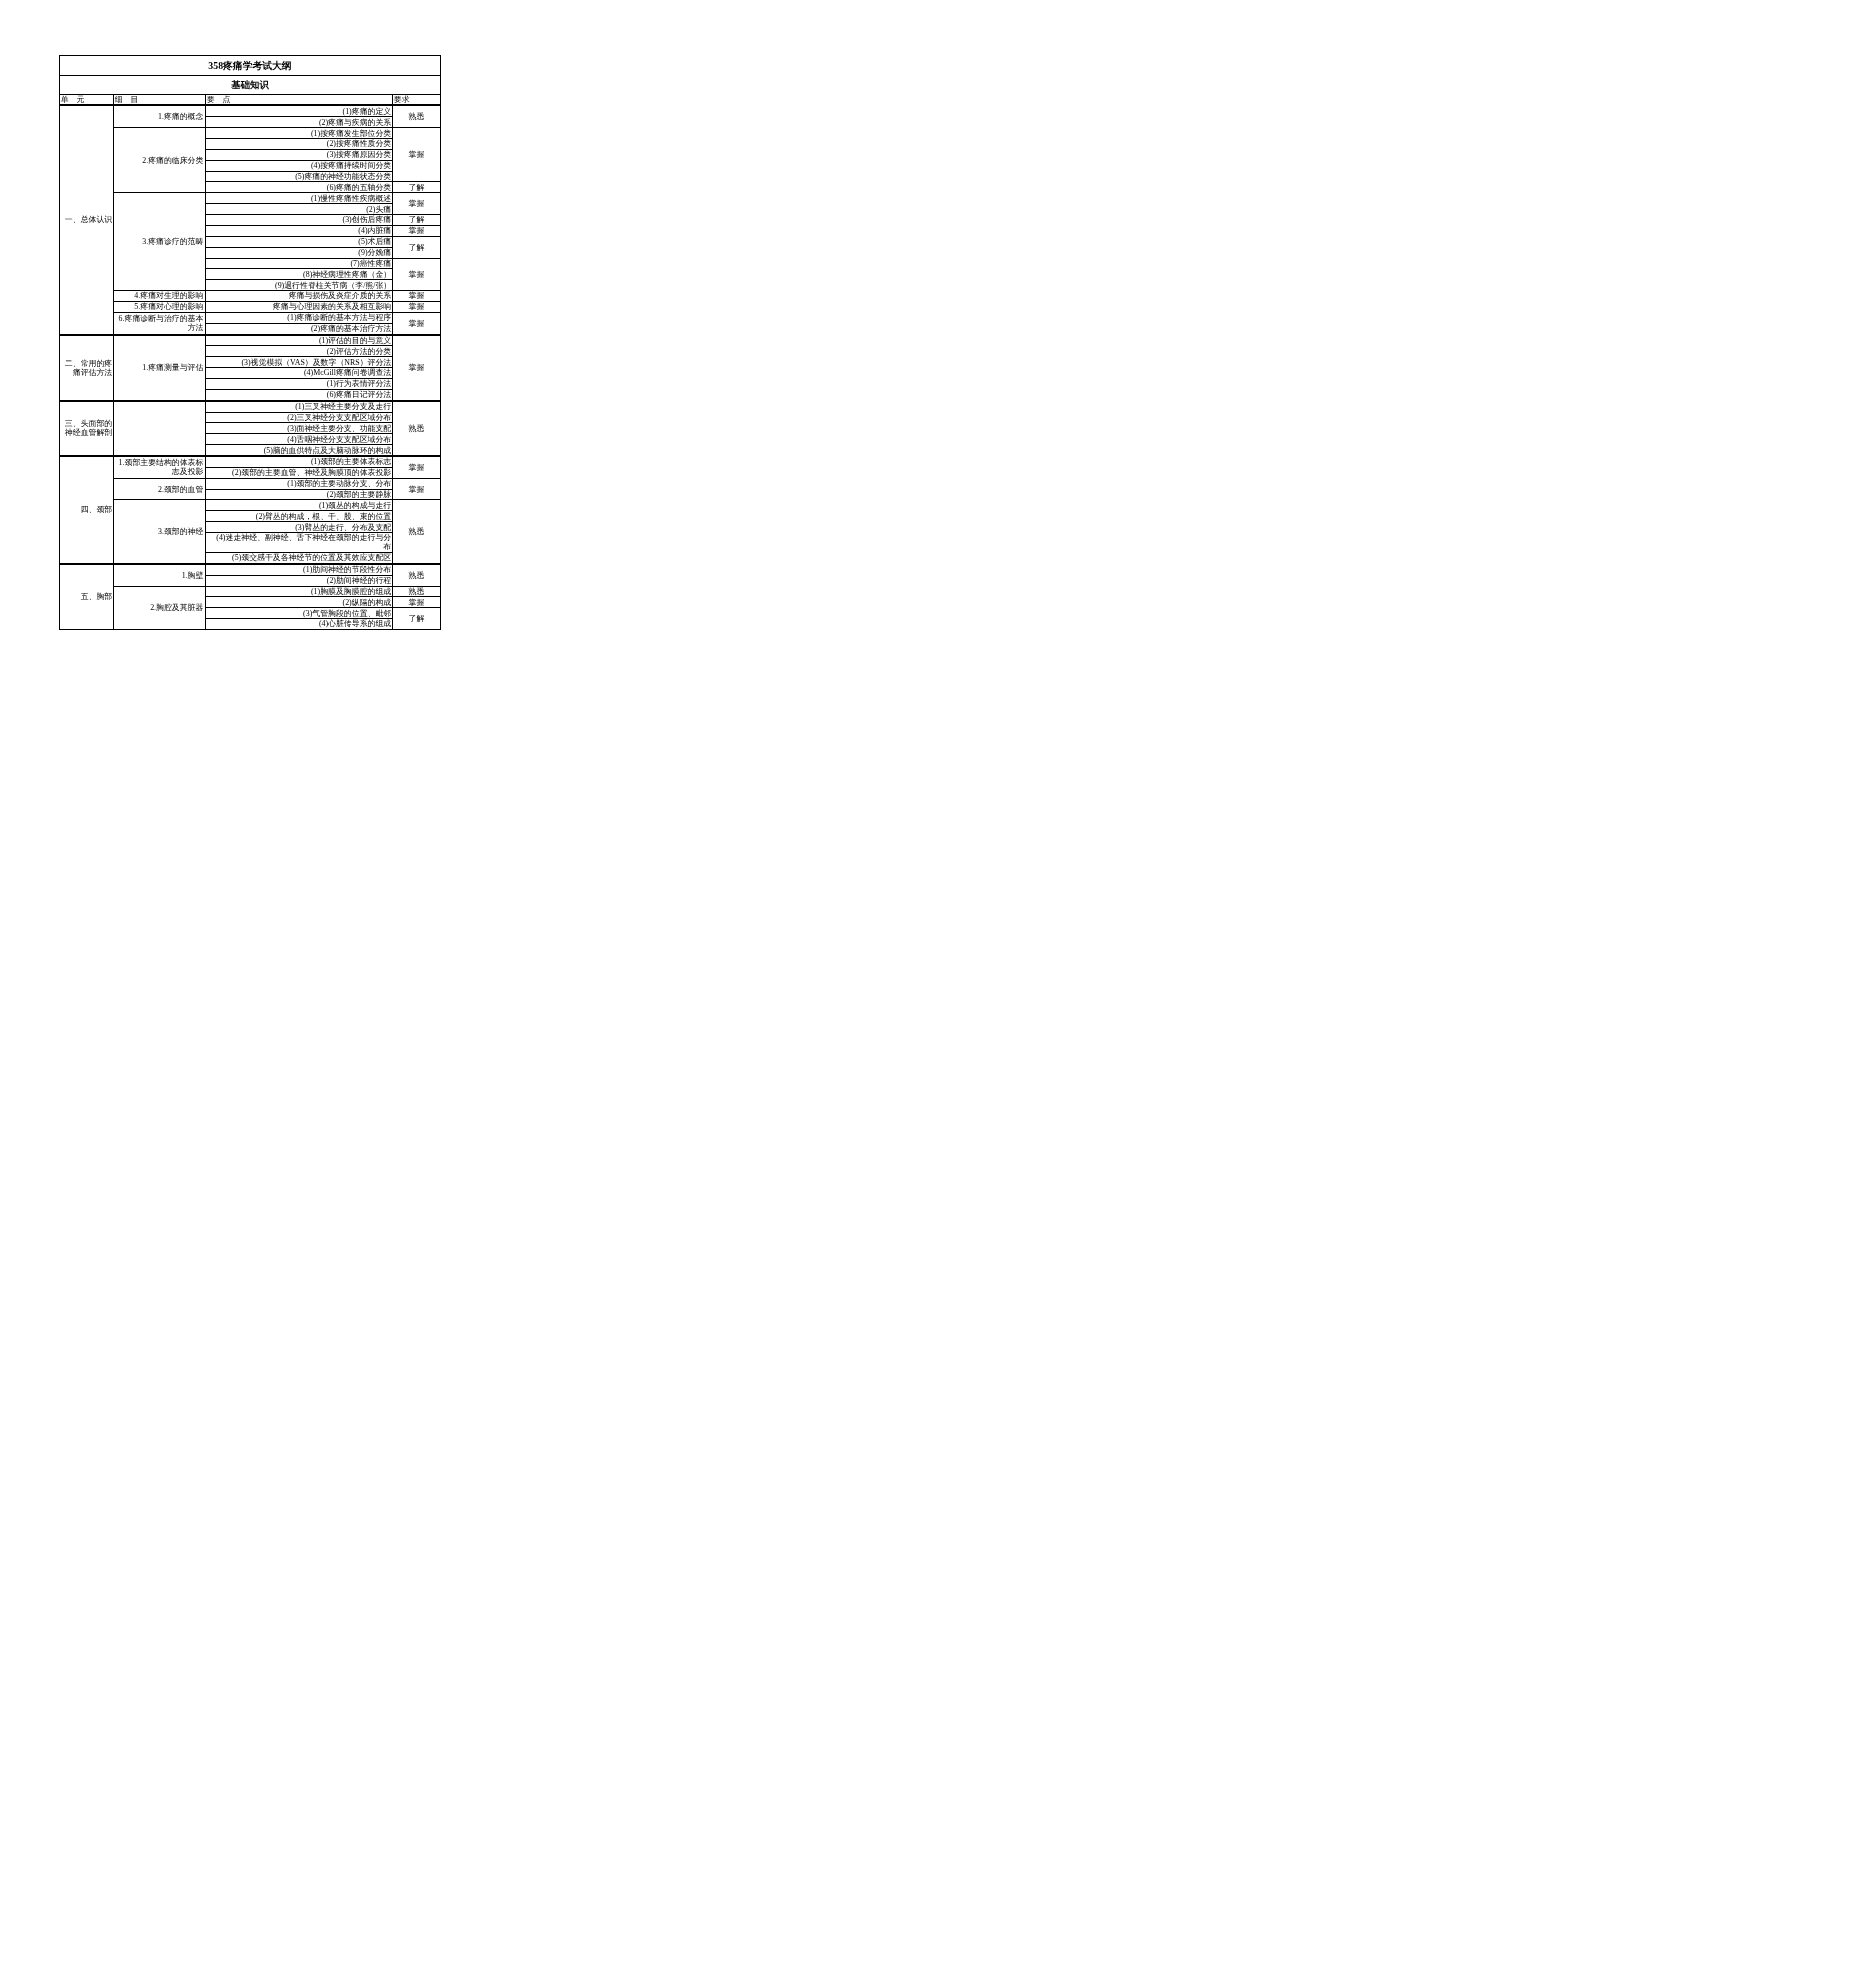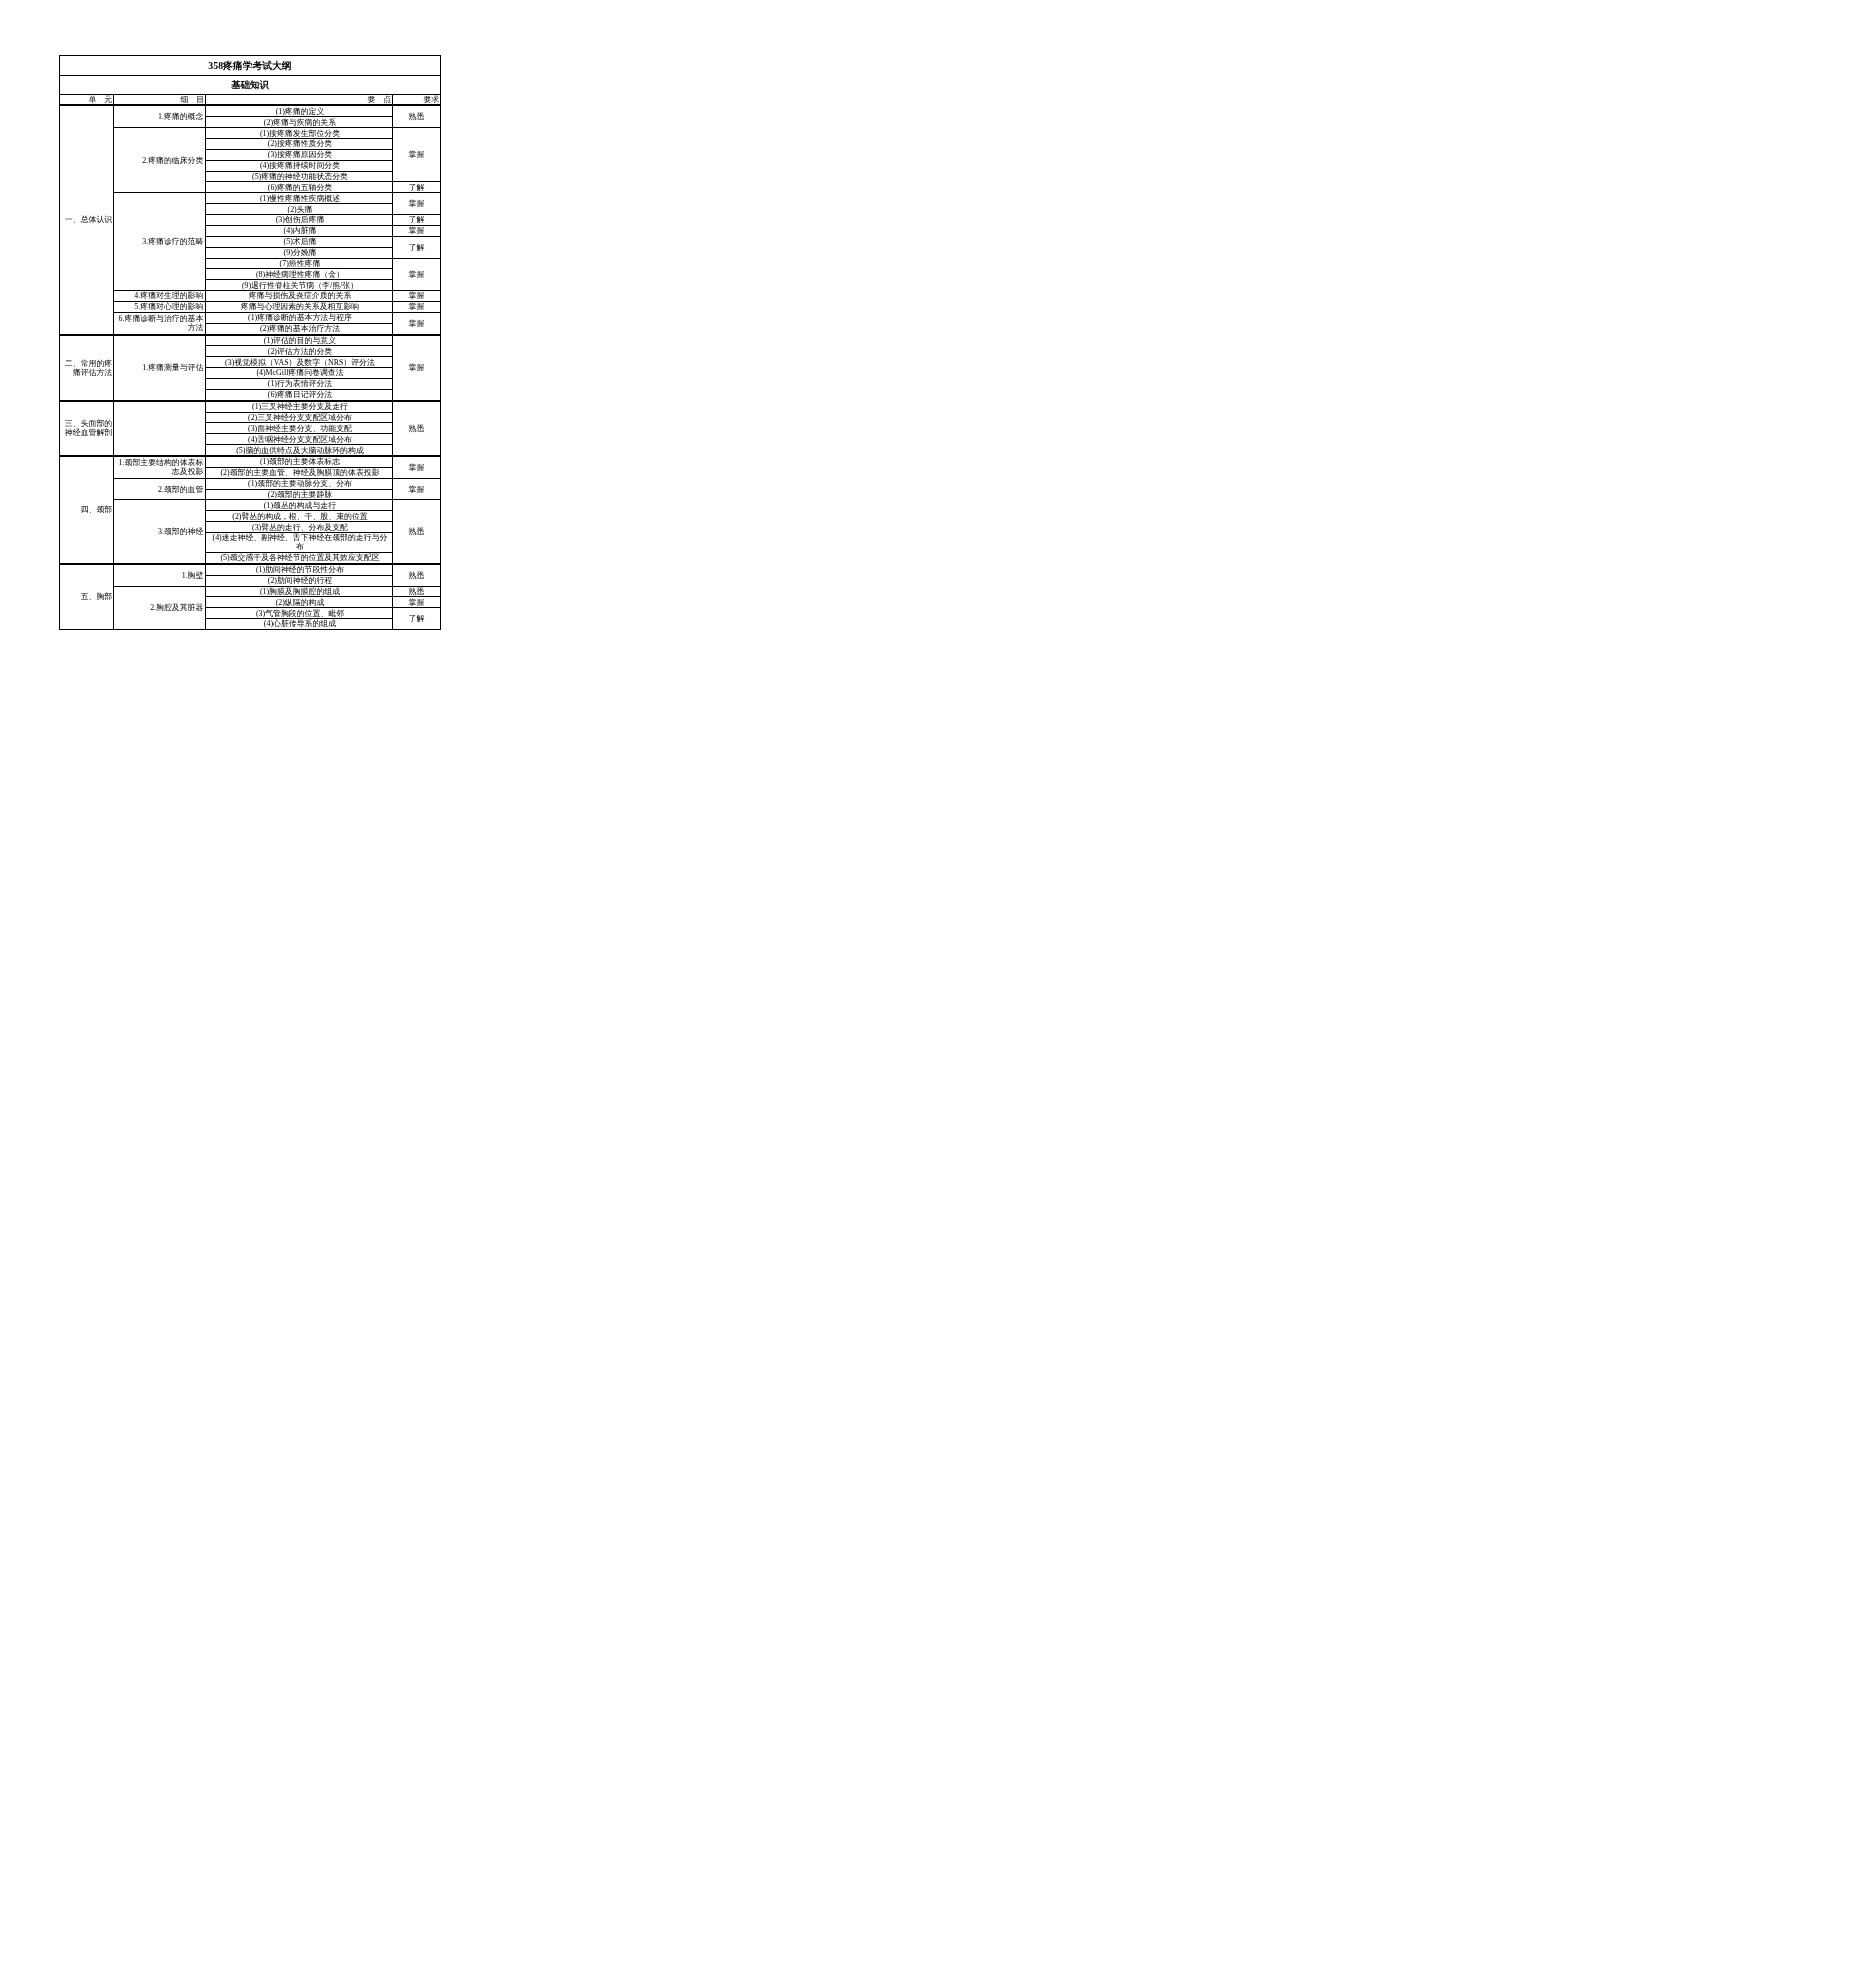--- a/index.html
+++ b/index.html
@@ -45,25 +45,25 @@
     border-bottom-width: 1.6px;
   }
   td.t-sub {
     height: 19px;
     text-align: center;
     font-size: 9.4px;
     font-weight: bold;
     border-bottom-width: 1.6px;
     margin-top: 8px;
   }
-  tr.hdr th { height: 8.6px; text-align: right; padding: 0 0.8px; }
+  tr.hdr th { height: 8.6px; text-align: left; padding: 0 0.8px; }
   tr.leaf > td { height: 9.4px; }
   td.unit  { text-align: right; padding: 0.4px 0.8px 0.4px 1.6px; }
   td.item  { text-align: right; padding: 0.4px 1.6px 0.4px 2.4px; }
-  td.point { text-align: center; padding: 0.4px 0.8px 0.4px 2.8px; margin-top: 42px; }
+  td.point { text-align: right; padding: 0.4px 0.8px 0.4px 2.8px; margin-top: 42px; }
   td.req   { text-align: center; padding: 0.4px 0.8px; }
 </style>
 </head>
 <body>
 
 <div class="page">
   <table class="syllabus">
     <colgroup>
       <col style="width:54px">
         <col style="width:92px">

